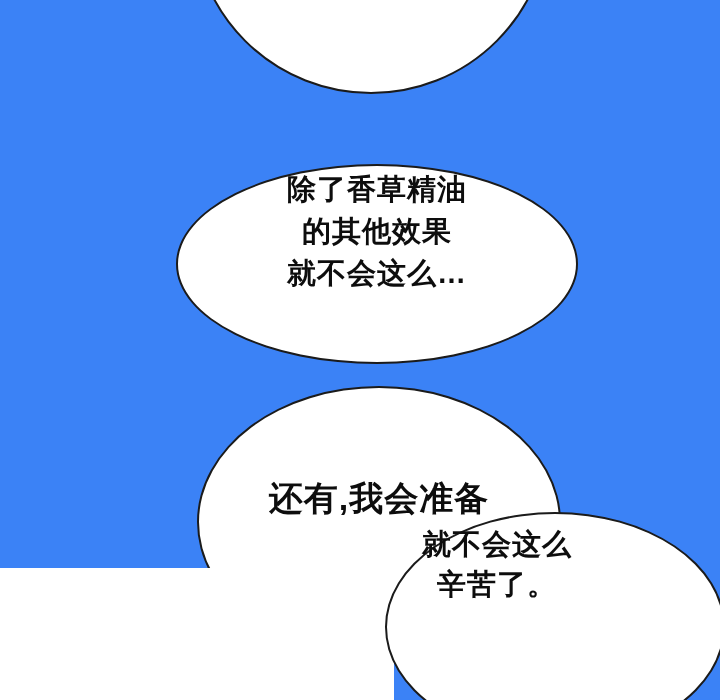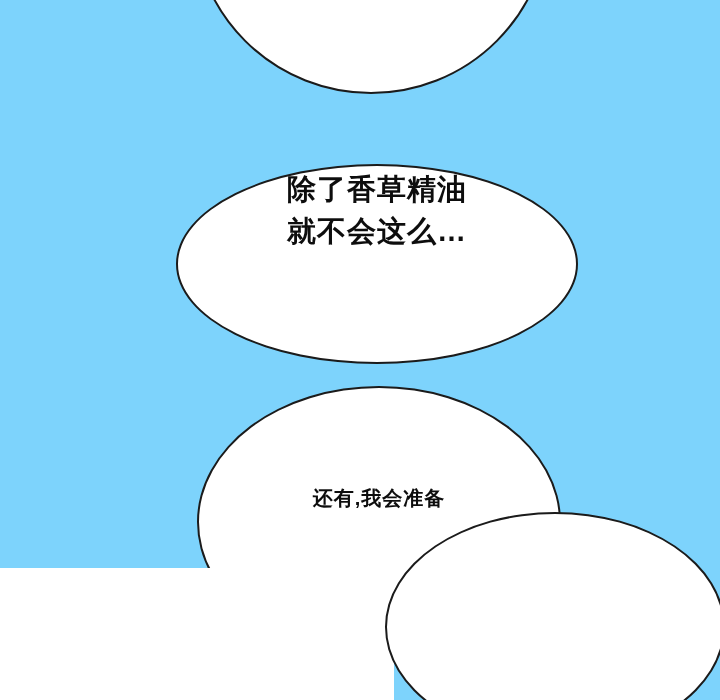--- a/index.html
+++ b/index.html
@@ -4,21 +4,21 @@
 <style>
   html, body {
     margin: 0;
     padding: 0;
     background: #ffffff;
   }
   .stage {
     position: relative;
     width: 720px;
     height: 700px;
-    background: #7dd3fc;
+    background: #3b82f6;
     overflow: hidden;
     font-family: "Liberation Sans", sans-serif;
   }
   .bubble {
     position: absolute;
     border: 2px solid #1b1b1b;
     border-radius: 50%;
     background: #ffffff;
     box-sizing: border-box;
   }
@@ -41,44 +41,47 @@
     font-weight: 700;
     text-align: center;
     letter-spacing: 1px;
   }
   .text-main {
     left: 176px; top: 168px; width: 402px;
     font-size: 29px; line-height: 42px;
   }
   .text-third {
     left: 197px; top: 479px; width: 364px;
-    font-size: 20px; line-height: 38px; text-align: center;
+    font-size: 34px; line-height: 38px; text-align: center;
   }
   .text-fourth {
     left: 392px; top: 524px; width: 210px;
     font-size: 29px; line-height: 40px;
   }
   .tline { white-space: nowrap; }
 </style>
 </head>
 <body>
 
 <div class="stage">
 
   <div class="bubble bubble-top"></div>
 
   <div class="bubble bubble-main"></div>
   <div class="speech-text text-main">
     <div class="tline">除了香草精油</div>
+    <div class="tline">的其他效果</div>
     <div class="tline">就不会这么…</div>
   </div>
 
   <div class="bubble bubble-third"></div>
   <div class="bubble-mask"></div>
   <div class="speech-text text-third">
     <div class="tline">还有,我会准备</div>
   </div>
 
   <div class="bubble bubble-fourth"></div>
   <div class="speech-text text-fourth">
+    <div class="tline">就不会这么</div>
+    <div class="tline">辛苦了。</div>
   </div>
 
 </div>
 
 </body></html>

